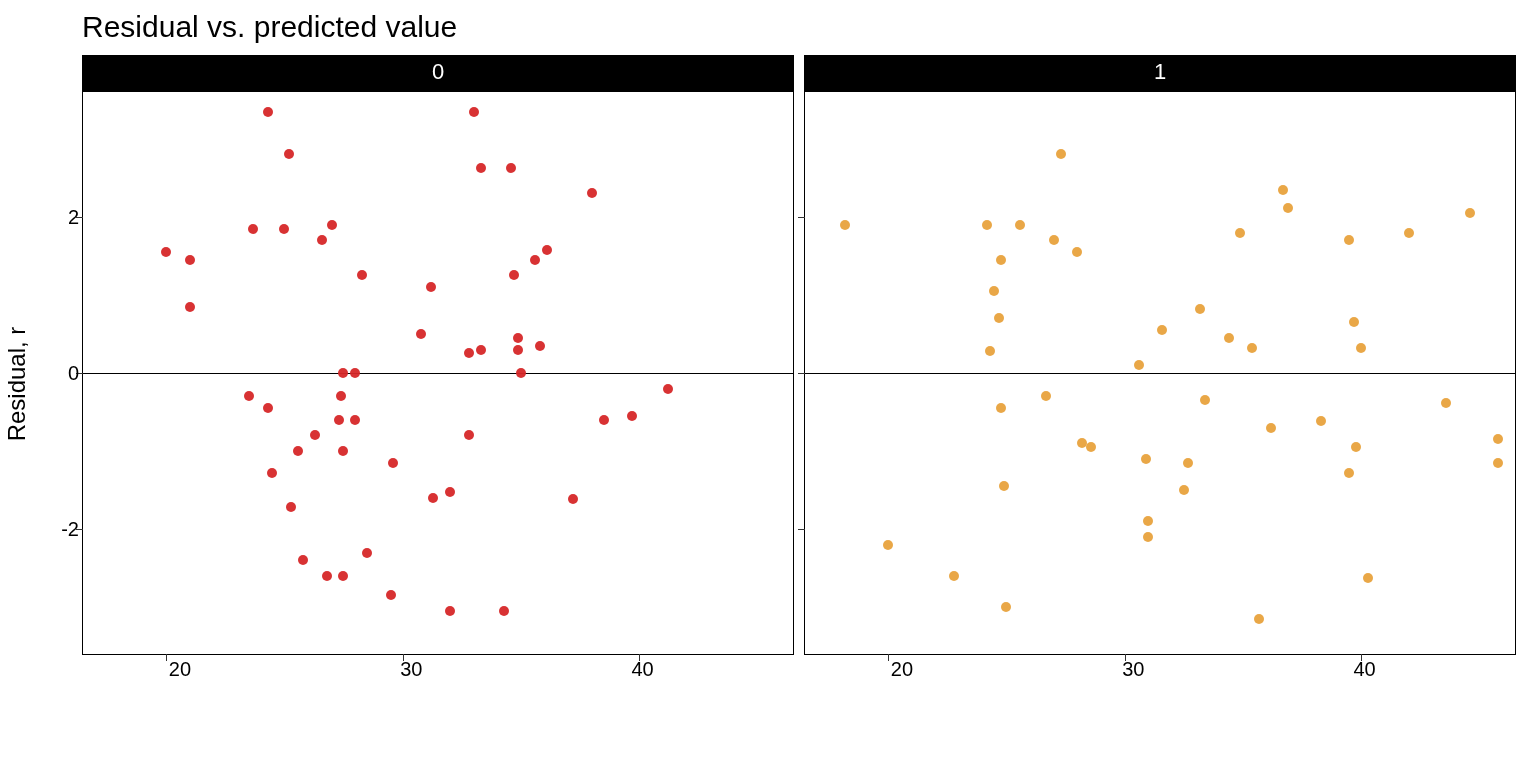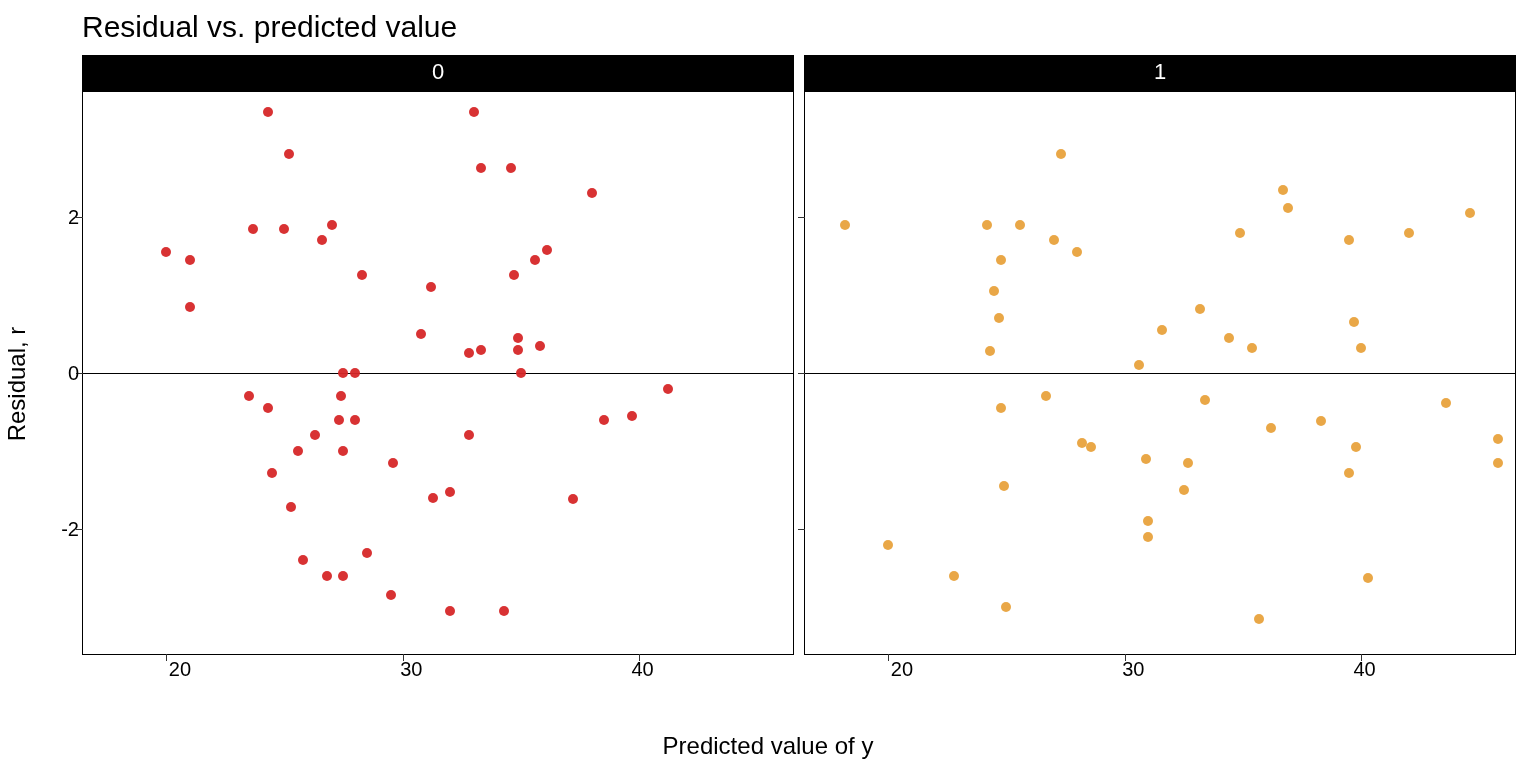--- a/index.html
+++ b/index.html
@@ -134,21 +134,20 @@
   }
 </style>
 </head>
 <body>
 
 <div class="chart-wrap">
   <div class="title">Residual vs. predicted value</div>
   <div class="ylabel">
       <span>Residual, r</span>
     </div>
-  <div class="xlabel">Predicted value of y</div>
   <div class="panel-row" id="panelRow">
       <div class="panel">
         <div class="strip">0</div>
         <div class="plot">
           <div class="zero-line" style="top: 50%;"></div>
           <div class="pt" style="left: 11.6667%; top: 28.4722%; background: rgb(214, 39, 40);"></div>
           <div class="pt" style="left: 15%; top: 29.8611%; background: rgb(214, 39, 40);"></div>
           <div class="pt" style="left: 15%; top: 38.1944%; background: rgb(214, 39, 40);"></div>
           <div class="pt" style="left: 23.3333%; top: 54.1667%; background: rgb(214, 39, 40);"></div>
           <div class="pt" style="left: 24%; top: 24.3056%; background: rgb(214, 39, 40);"></div>

